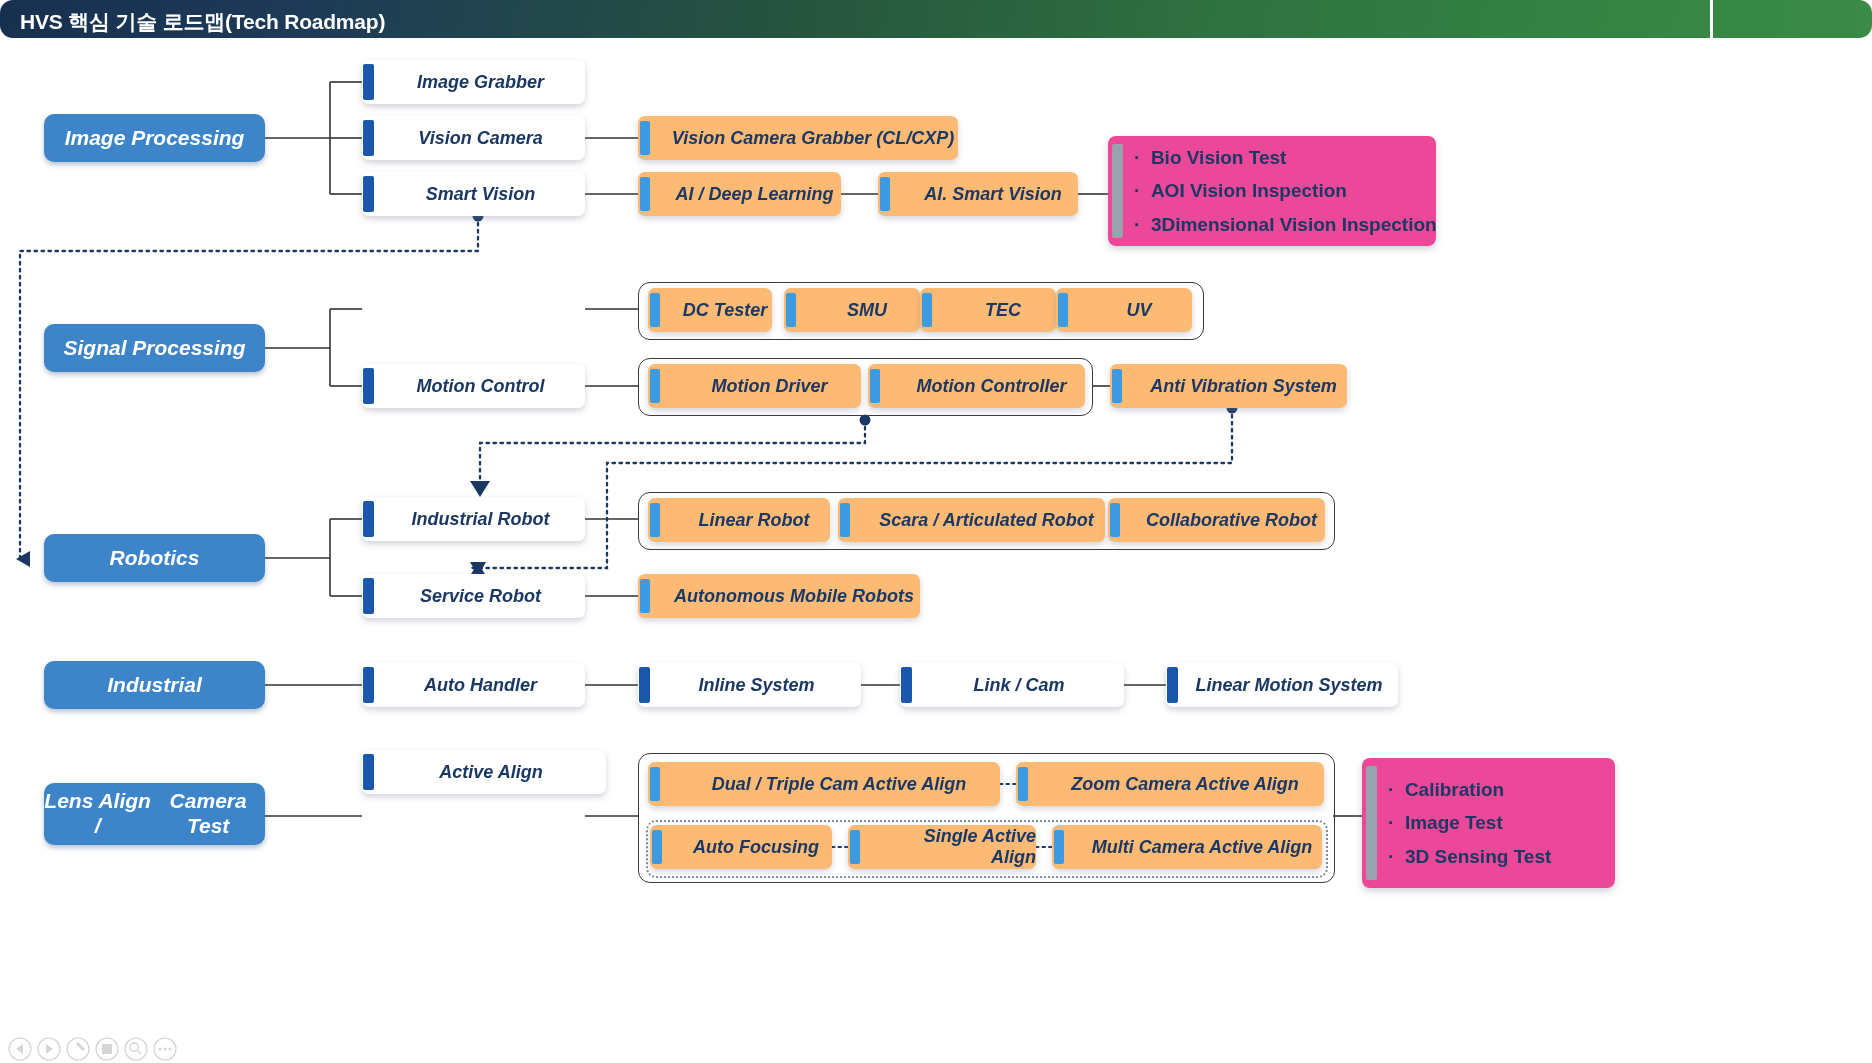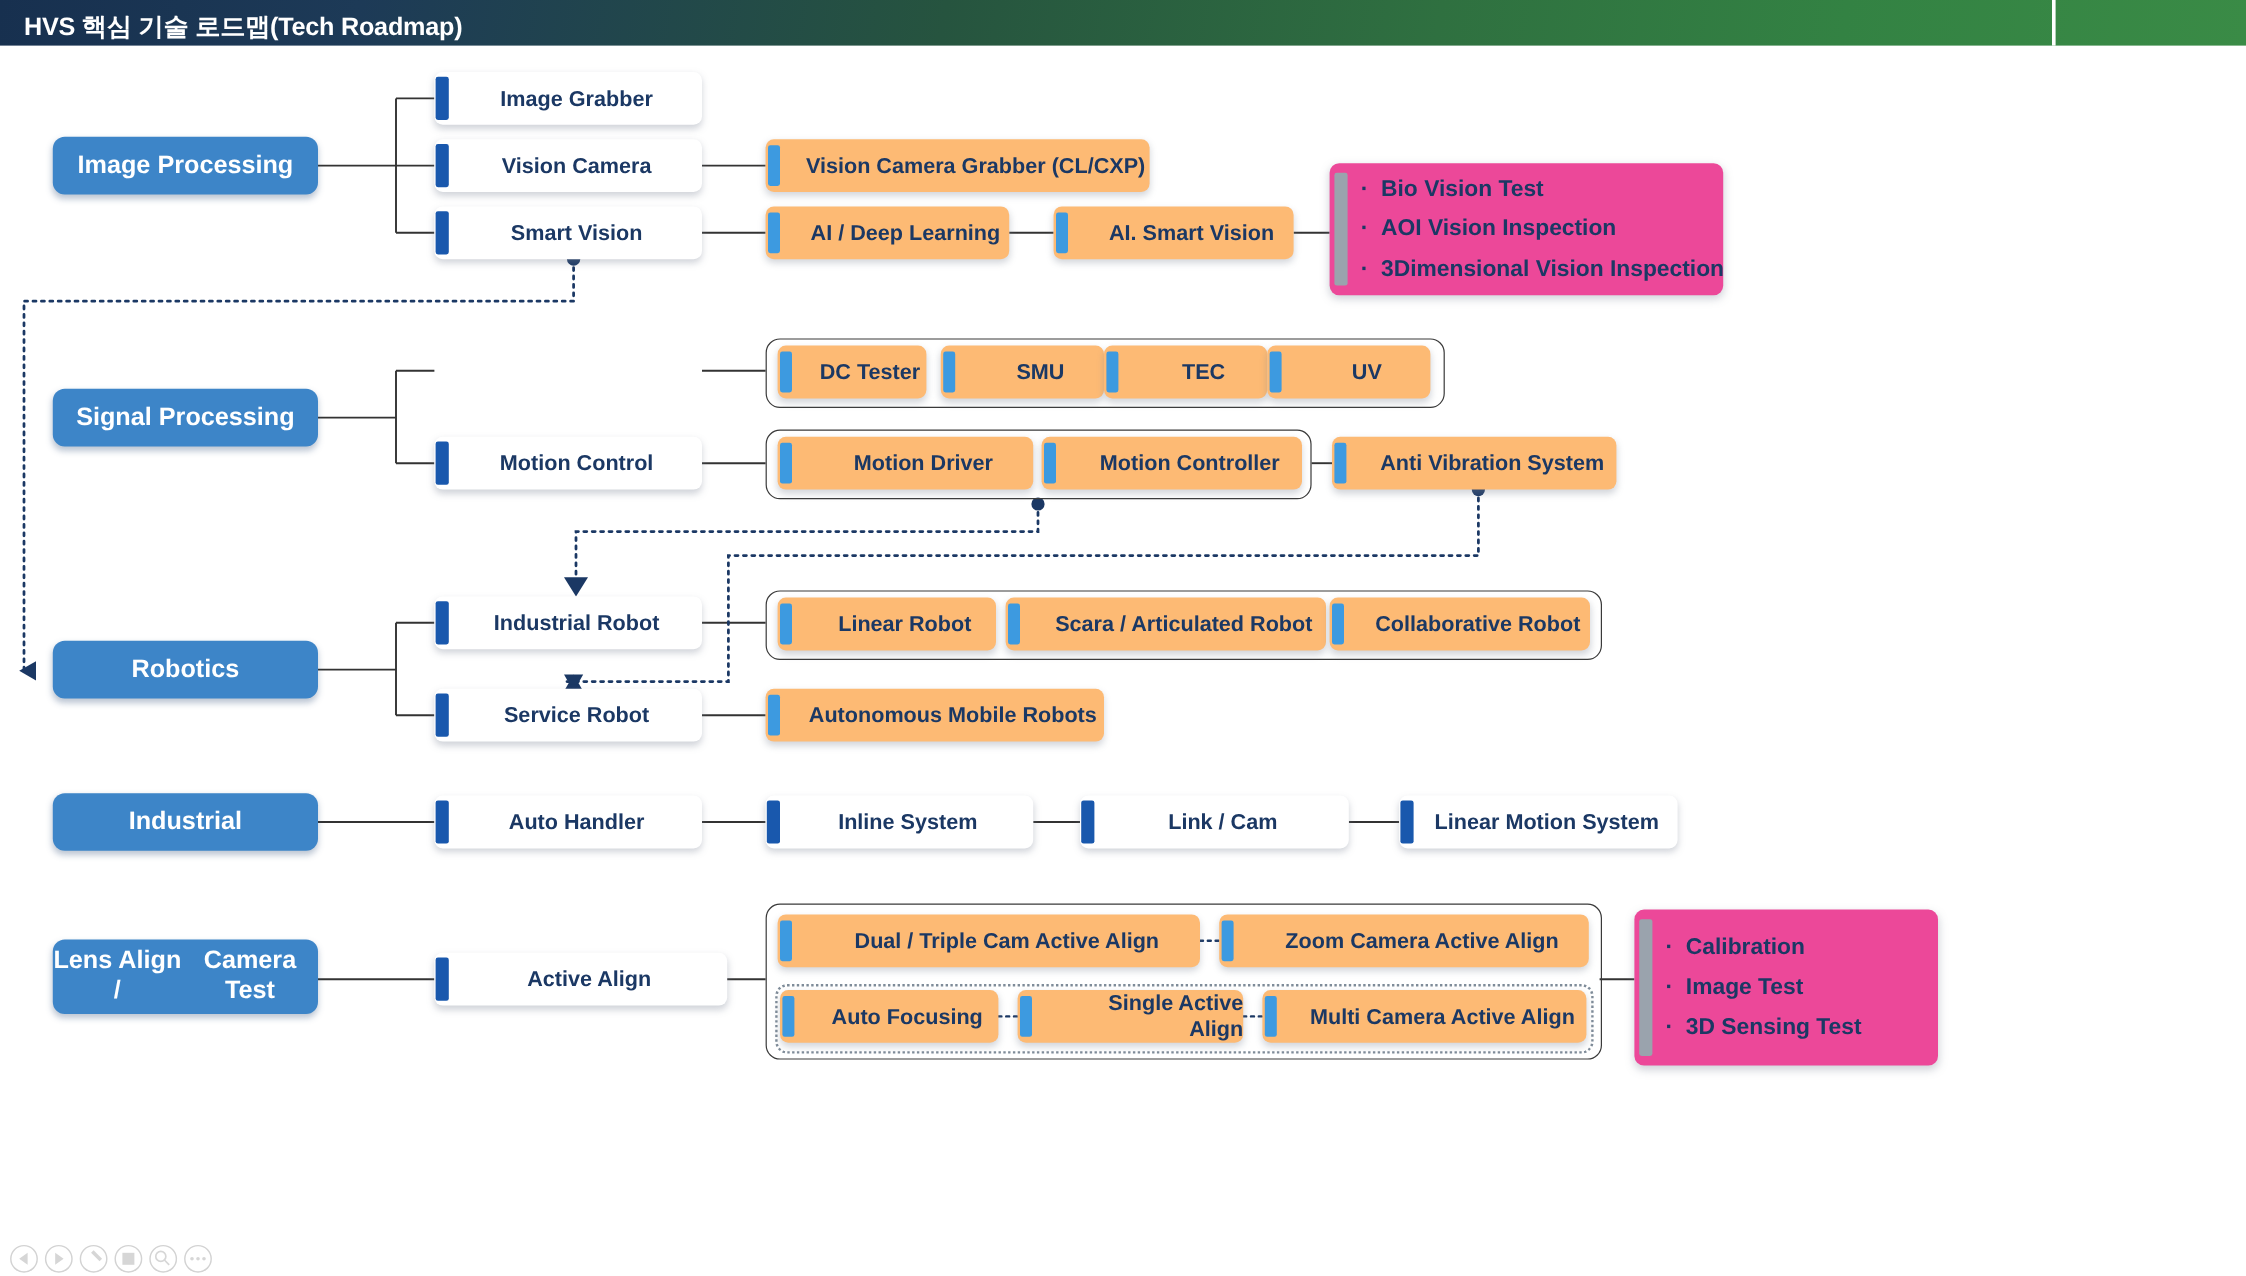--- a/index.html
+++ b/index.html
@@ -5,35 +5,36 @@
   html,body{margin:0;padding:0;background:#fff;}
   body{
     width:1872px;height:1063px;position:relative;overflow:hidden;
     font-family:"Liberation Sans","DejaVu Sans",sans-serif;
   }
 
   
   #titlebar{
     position:absolute;left:0;top:0;width:1872px;height:38px;
     background:linear-gradient(100deg,#17304f 0%,#1d3a57 16%,#26543f 42%,#2f7040 64%,#338243 82%,#3a8b46 100%);
+    border-radius:13px;
   }
   #titlebar .sep{
     position:absolute;top:0;left:1710px;width:3px;height:38px;background:#ffffff;
   }
   #title-text{
     position:absolute;left:20px;top:8px;color:#fff;
     font-size:21px;font-weight:bold;letter-spacing:-.2px;white-space:nowrap;
   }
 
   
   #canvas{position:absolute;left:0;top:38px;width:1872px;height:1025px;}
   #lines{position:absolute;left:0;top:0;width:1872px;height:1025px;pointer-events:none;}
 
   
-  .node{position:absolute;box-sizing:border-box;display:flex;align-items:center;}
+  .node{position:absolute;box-sizing:border-box;display:flex;align-items:center;font-style:italic;}
 
   .lvl1{
     border-radius:10px;background:#3d85c8;
     box-shadow:0 3px 5px rgba(60,90,130,.35);
     color:#ffffff;font-size:21px;font-weight:bold;
     justify-content:center;text-align:center;line-height:1.18;
   }
   .lvl2{
     border-radius:7px;background:#ffffff;
     box-shadow:0 3px 6px rgba(120,130,145,.35);
@@ -202,21 +203,21 @@
   <div class="node lvl2" style="left:362px;top:625px;width:223px;height:44px;">Auto Handler</div>
   <div class="node lvl2" style="left:638px;top:625px;width:223px;height:44px;">Inline System</div>
   <div class="node lvl2" style="left:900px;top:625px;width:224px;height:44px;">Link / Cam</div>
   <div class="node lvl2" style="left:1166px;top:625px;width:232px;height:44px;">Linear Motion System</div>
 
   <div class="node lvl1" style="left:44px;top:745px;width:221px;height:62px;flex-direction:row;">
     <span>Lens Align /</span>
     <span>Camera Test</span>
   </div>
 
-  <div class="node lvl2" style="left:362px;top:756px;width:244px;height:44px;">Active Align</div>
+  <div class="node lvl2" style="left:362px;top:712px;width:244px;height:44px;">Active Align</div>
 
   <div class="group" style="left:638px;top:715px;width:697px;height:130px;"></div>
   <div class="group-dotted" style="left:646px;top:782px;width:682px;height:58px;"></div>
 
   <div class="node lvl3" style="left:648px;top:724px;width:352px;height:44px;">Dual / Triple Cam Active Align</div>
   <div class="node lvl3" style="left:1016px;top:724px;width:308px;height:44px;">Zoom Camera Active Align</div>
 
   <div class="node lvl3" style="left:650px;top:787px;width:182px;height:44px;">Auto Focusing</div>
   <div class="node lvl3" style="left:848px;top:787px;width:188px;height:44px;">Single Active Align</div>
   <div class="node lvl3" style="left:1052px;top:787px;width:270px;height:44px;">Multi Camera Active Align</div>

